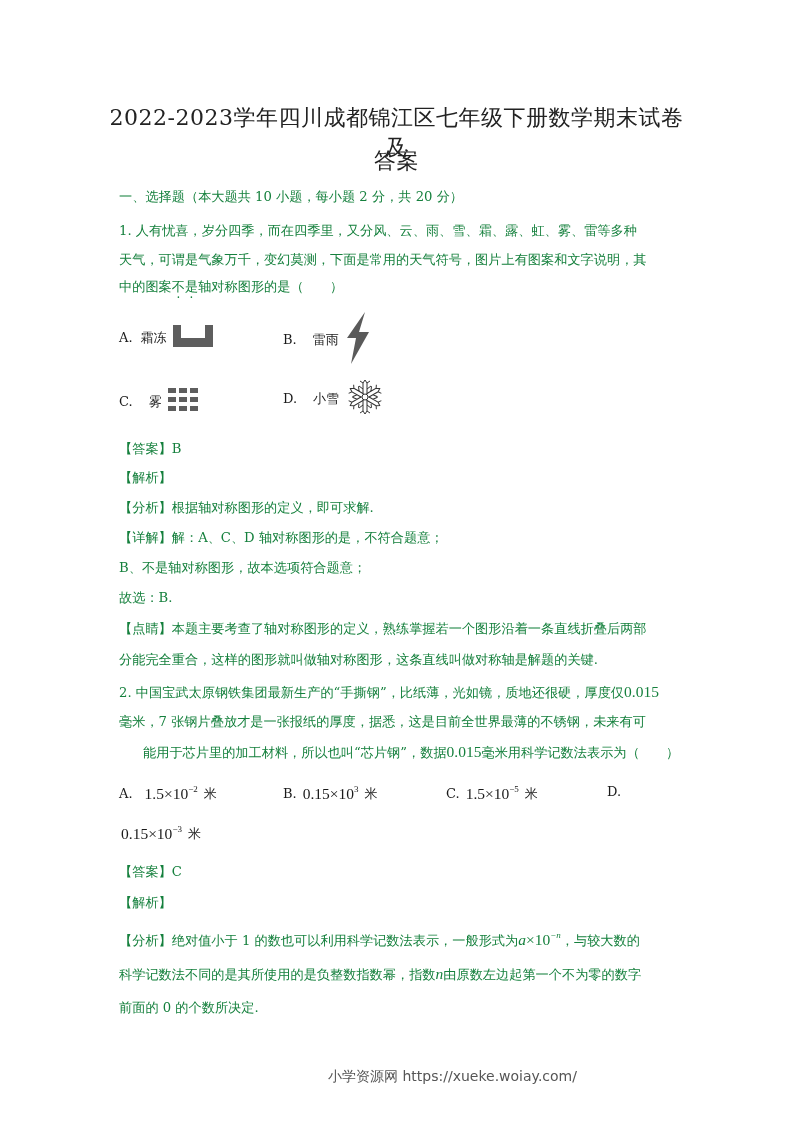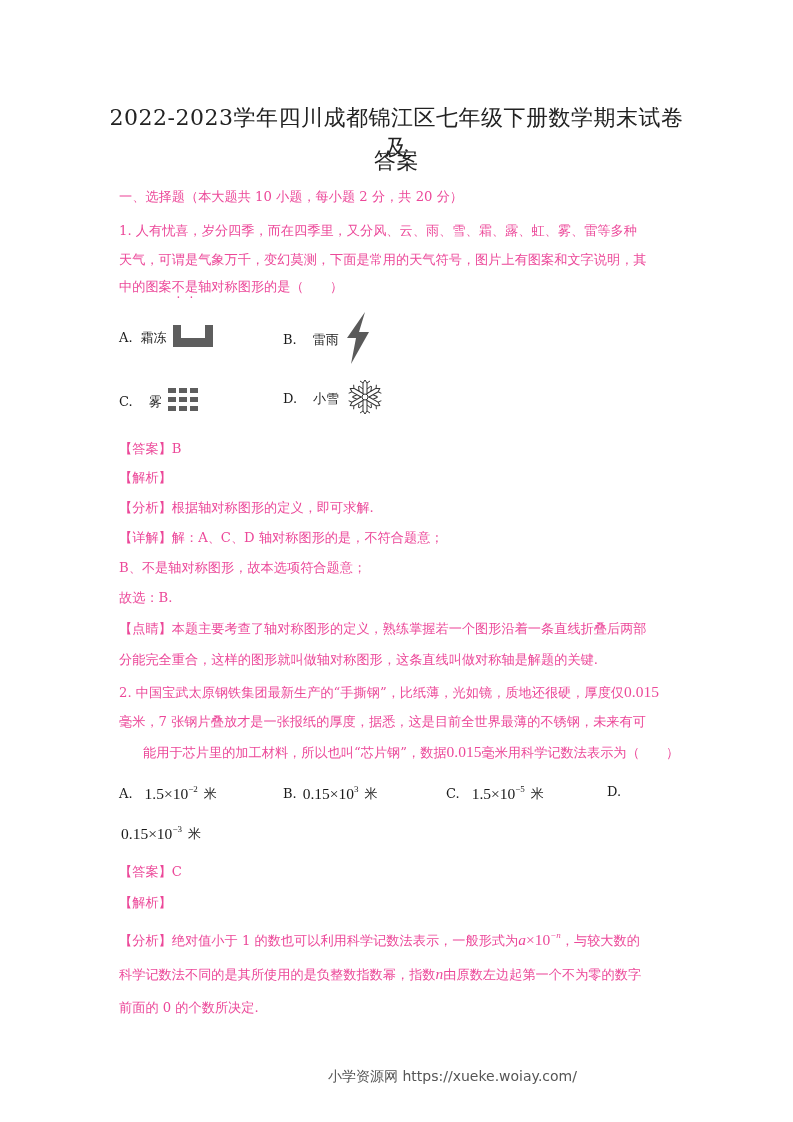--- a/index.html
+++ b/index.html
@@ -3,21 +3,21 @@
 <meta charset="utf-8">
 <style>
   html, body { margin: 0; padding: 0; background: #ffffff; }
   body { width: 793px; height: 1122px; position: relative; overflow: hidden;
          font-family: "DejaVu Serif", "Liberation Serif", serif; color: #1a1a1a; }
   .page { position: absolute; left: 0; top: 0; width: 645px; height: 1122px; }
   .title { position: absolute; left: 100px; width: 593px; text-align: center;
            font-size: 22px; color: #222; letter-spacing: 0.5px; }
   .t1 { top: 103px; }
   .t2 { top: 146px; }
-  .line { position: absolute; left: 119px; font-size: 13.2px; white-space: nowrap; color: #ec4899; }
+  .line { position: absolute; left: 119px; font-size: 13.2px; white-space: nowrap; color: #15803d; }
   .math { font-family: "Liberation Serif", "DejaVu Serif", serif; font-size: 15.5px; }
   .math sup { font-size: 9px; vertical-align: 7px; }
   .em-dot { position: relative; }
   .em-dot::after { content: "·"; position: absolute; left: 50%; transform: translateX(-50%);
                    bottom: -11px; font-size: 12px; }
   .opt { position: absolute; font-size: 13px; display: flex; align-items: center; gap: 6px; }
   .icon-box { display: inline-block; }
   .footer { position: absolute; top: 1068px; left: 8px; width: 793px; text-align: center;
             font-family: "DejaVu Sans", "Liberation Sans", sans-serif; font-size: 14px; color: #555; margin-left: 48px; }
   .ital { font-style: italic; }
@@ -128,21 +128,21 @@
     <span class="math" style="margin-left:6px"><span>1.5×10</span><sup>−2</sup></span>
     <span>米</span>
   </div>
   <div class="opt" style="left:283px; top:784px;">
     <span>B.</span>
     <span class="math" style="margin-left:0"><span>0.15×10</span><sup>3</sup></span>
     <span>米</span>
   </div>
   <div class="opt" style="left:446px; top:784px;">
     <span>C.</span>
-    <span class="math" style="margin-left:6px"><span>1.5×10</span><sup>−5</sup></span>
+    <span class="math" style=""><span>1.5×10</span><sup>−5</sup></span>
     <span>米</span>
   </div>
   <div class="opt" style="left:607px; top:784px;">
     <span>D.</span>
   </div>
   <div class="opt" style="left:121px; top:824px;">
     <span class="math"><span>0.15×10</span><sup>−3</sup></span>
     <span>米</span>
   </div>
 

